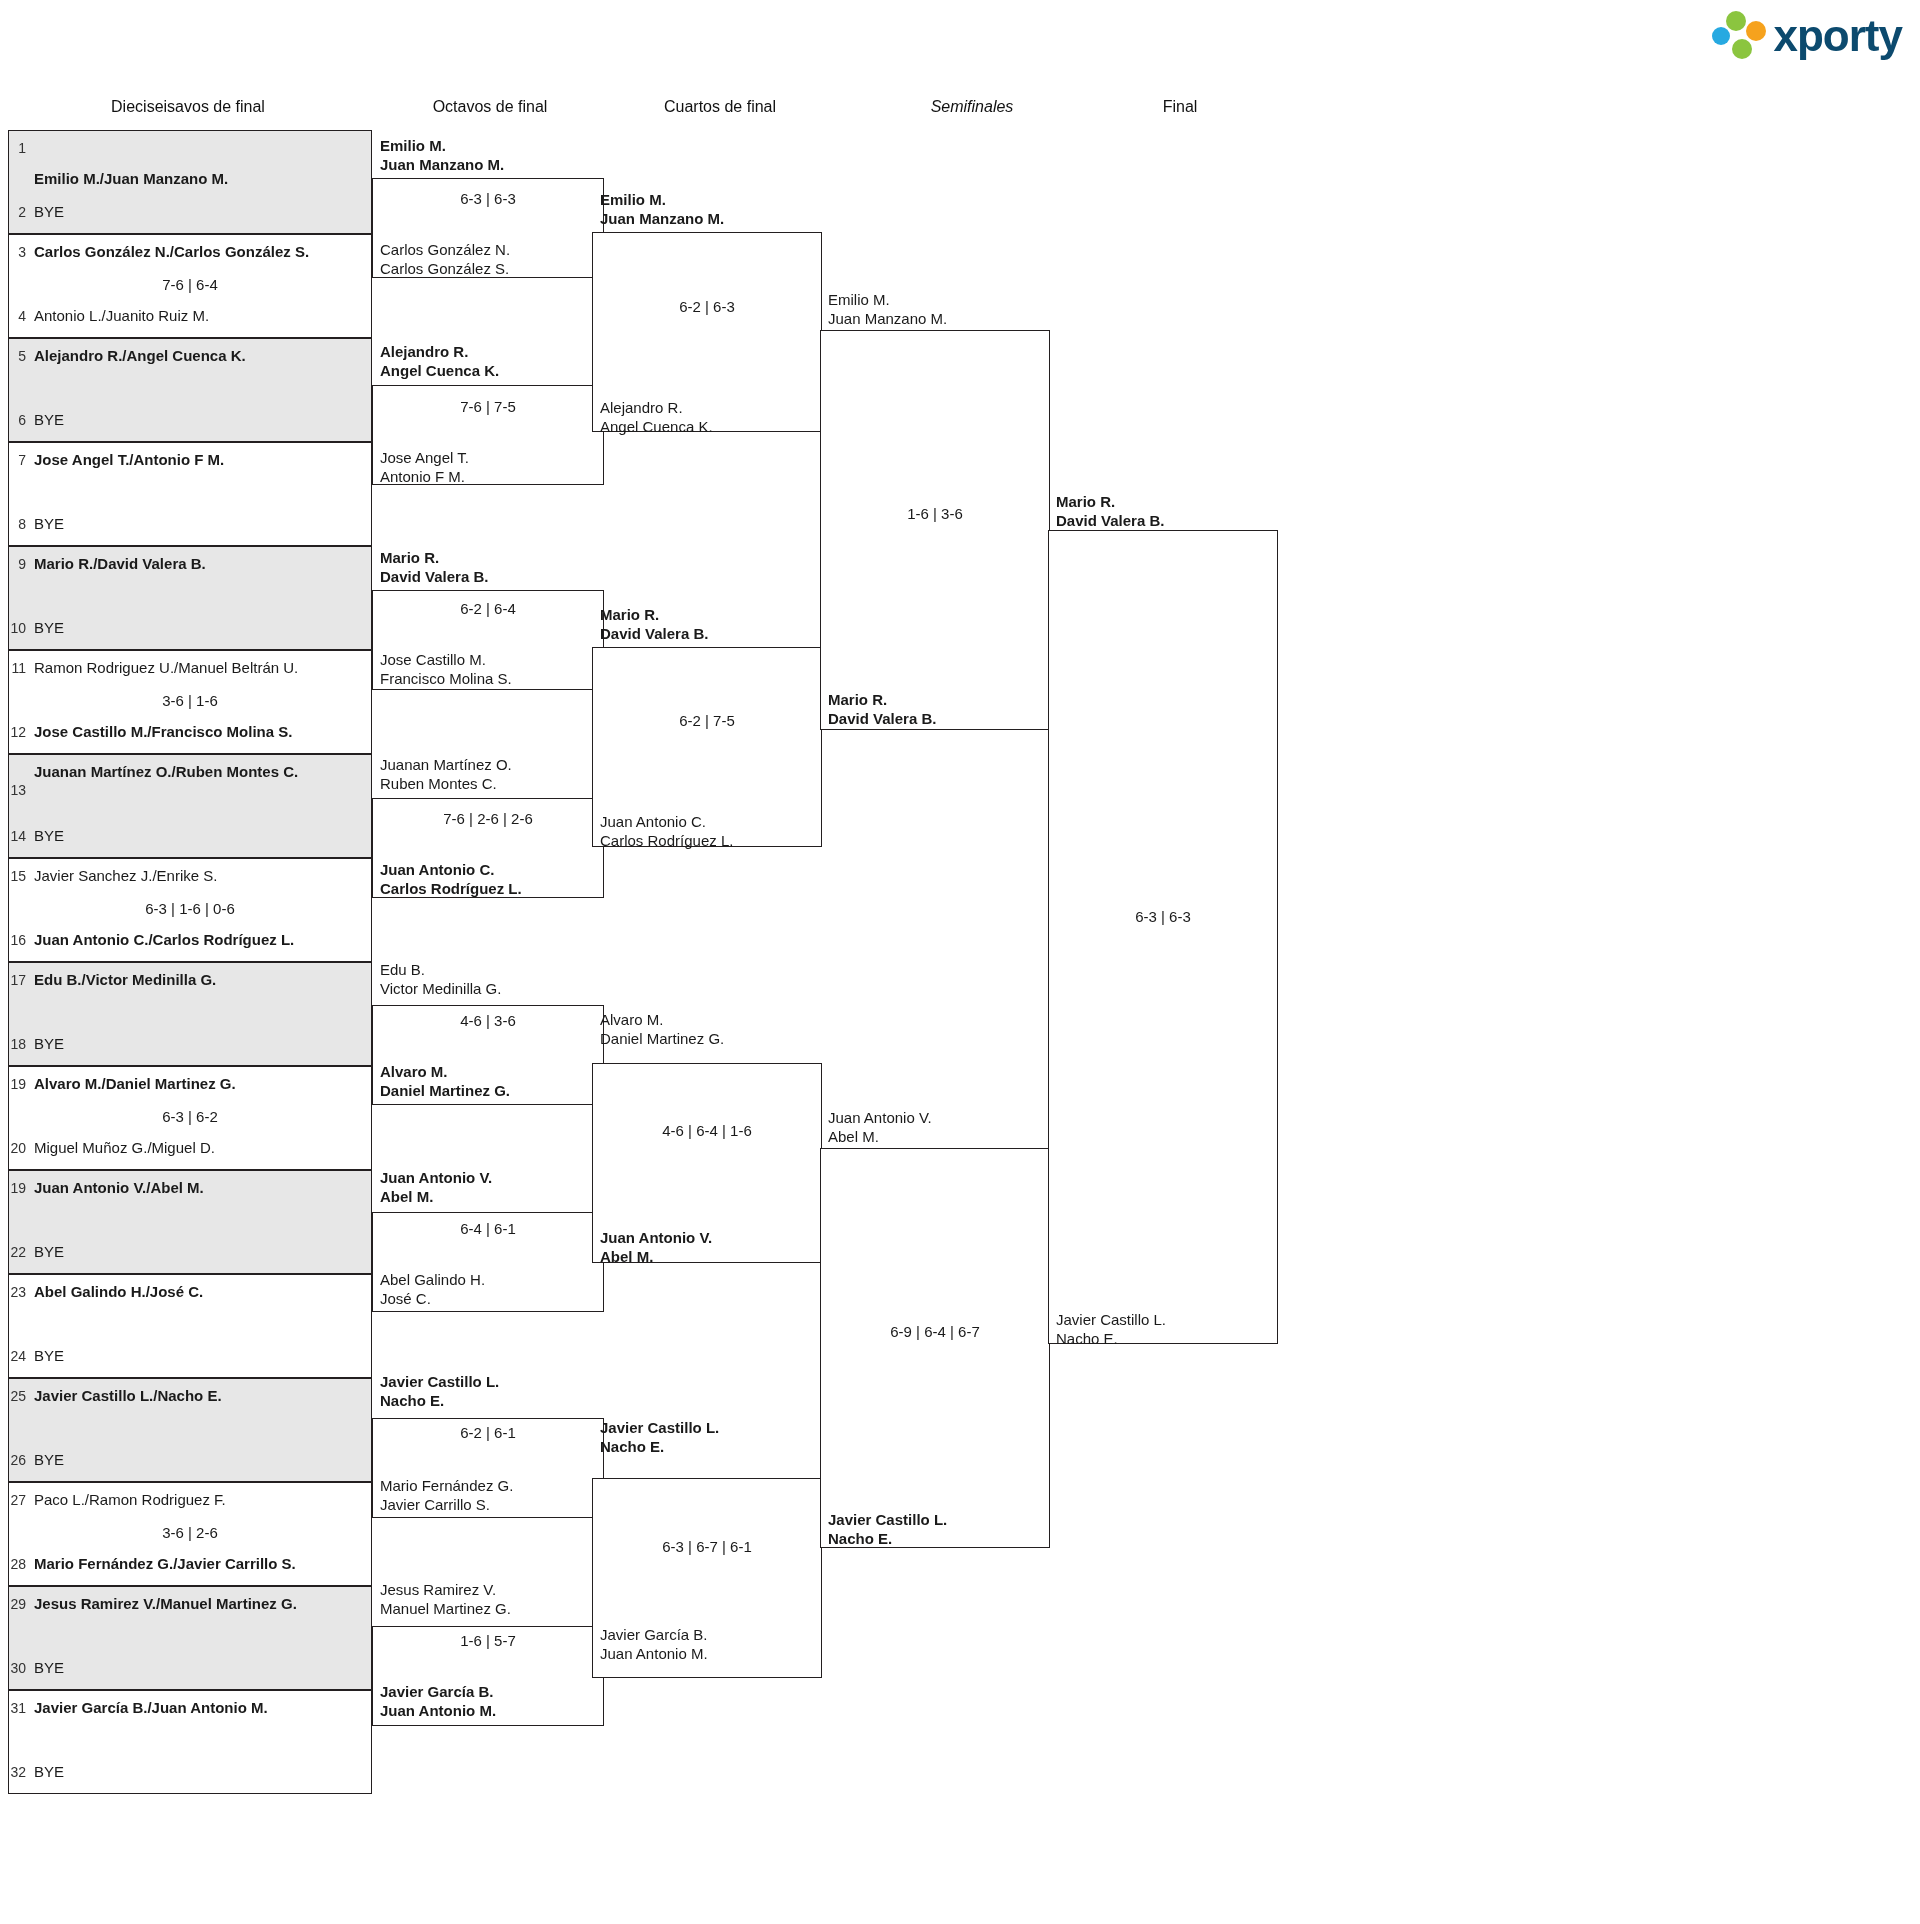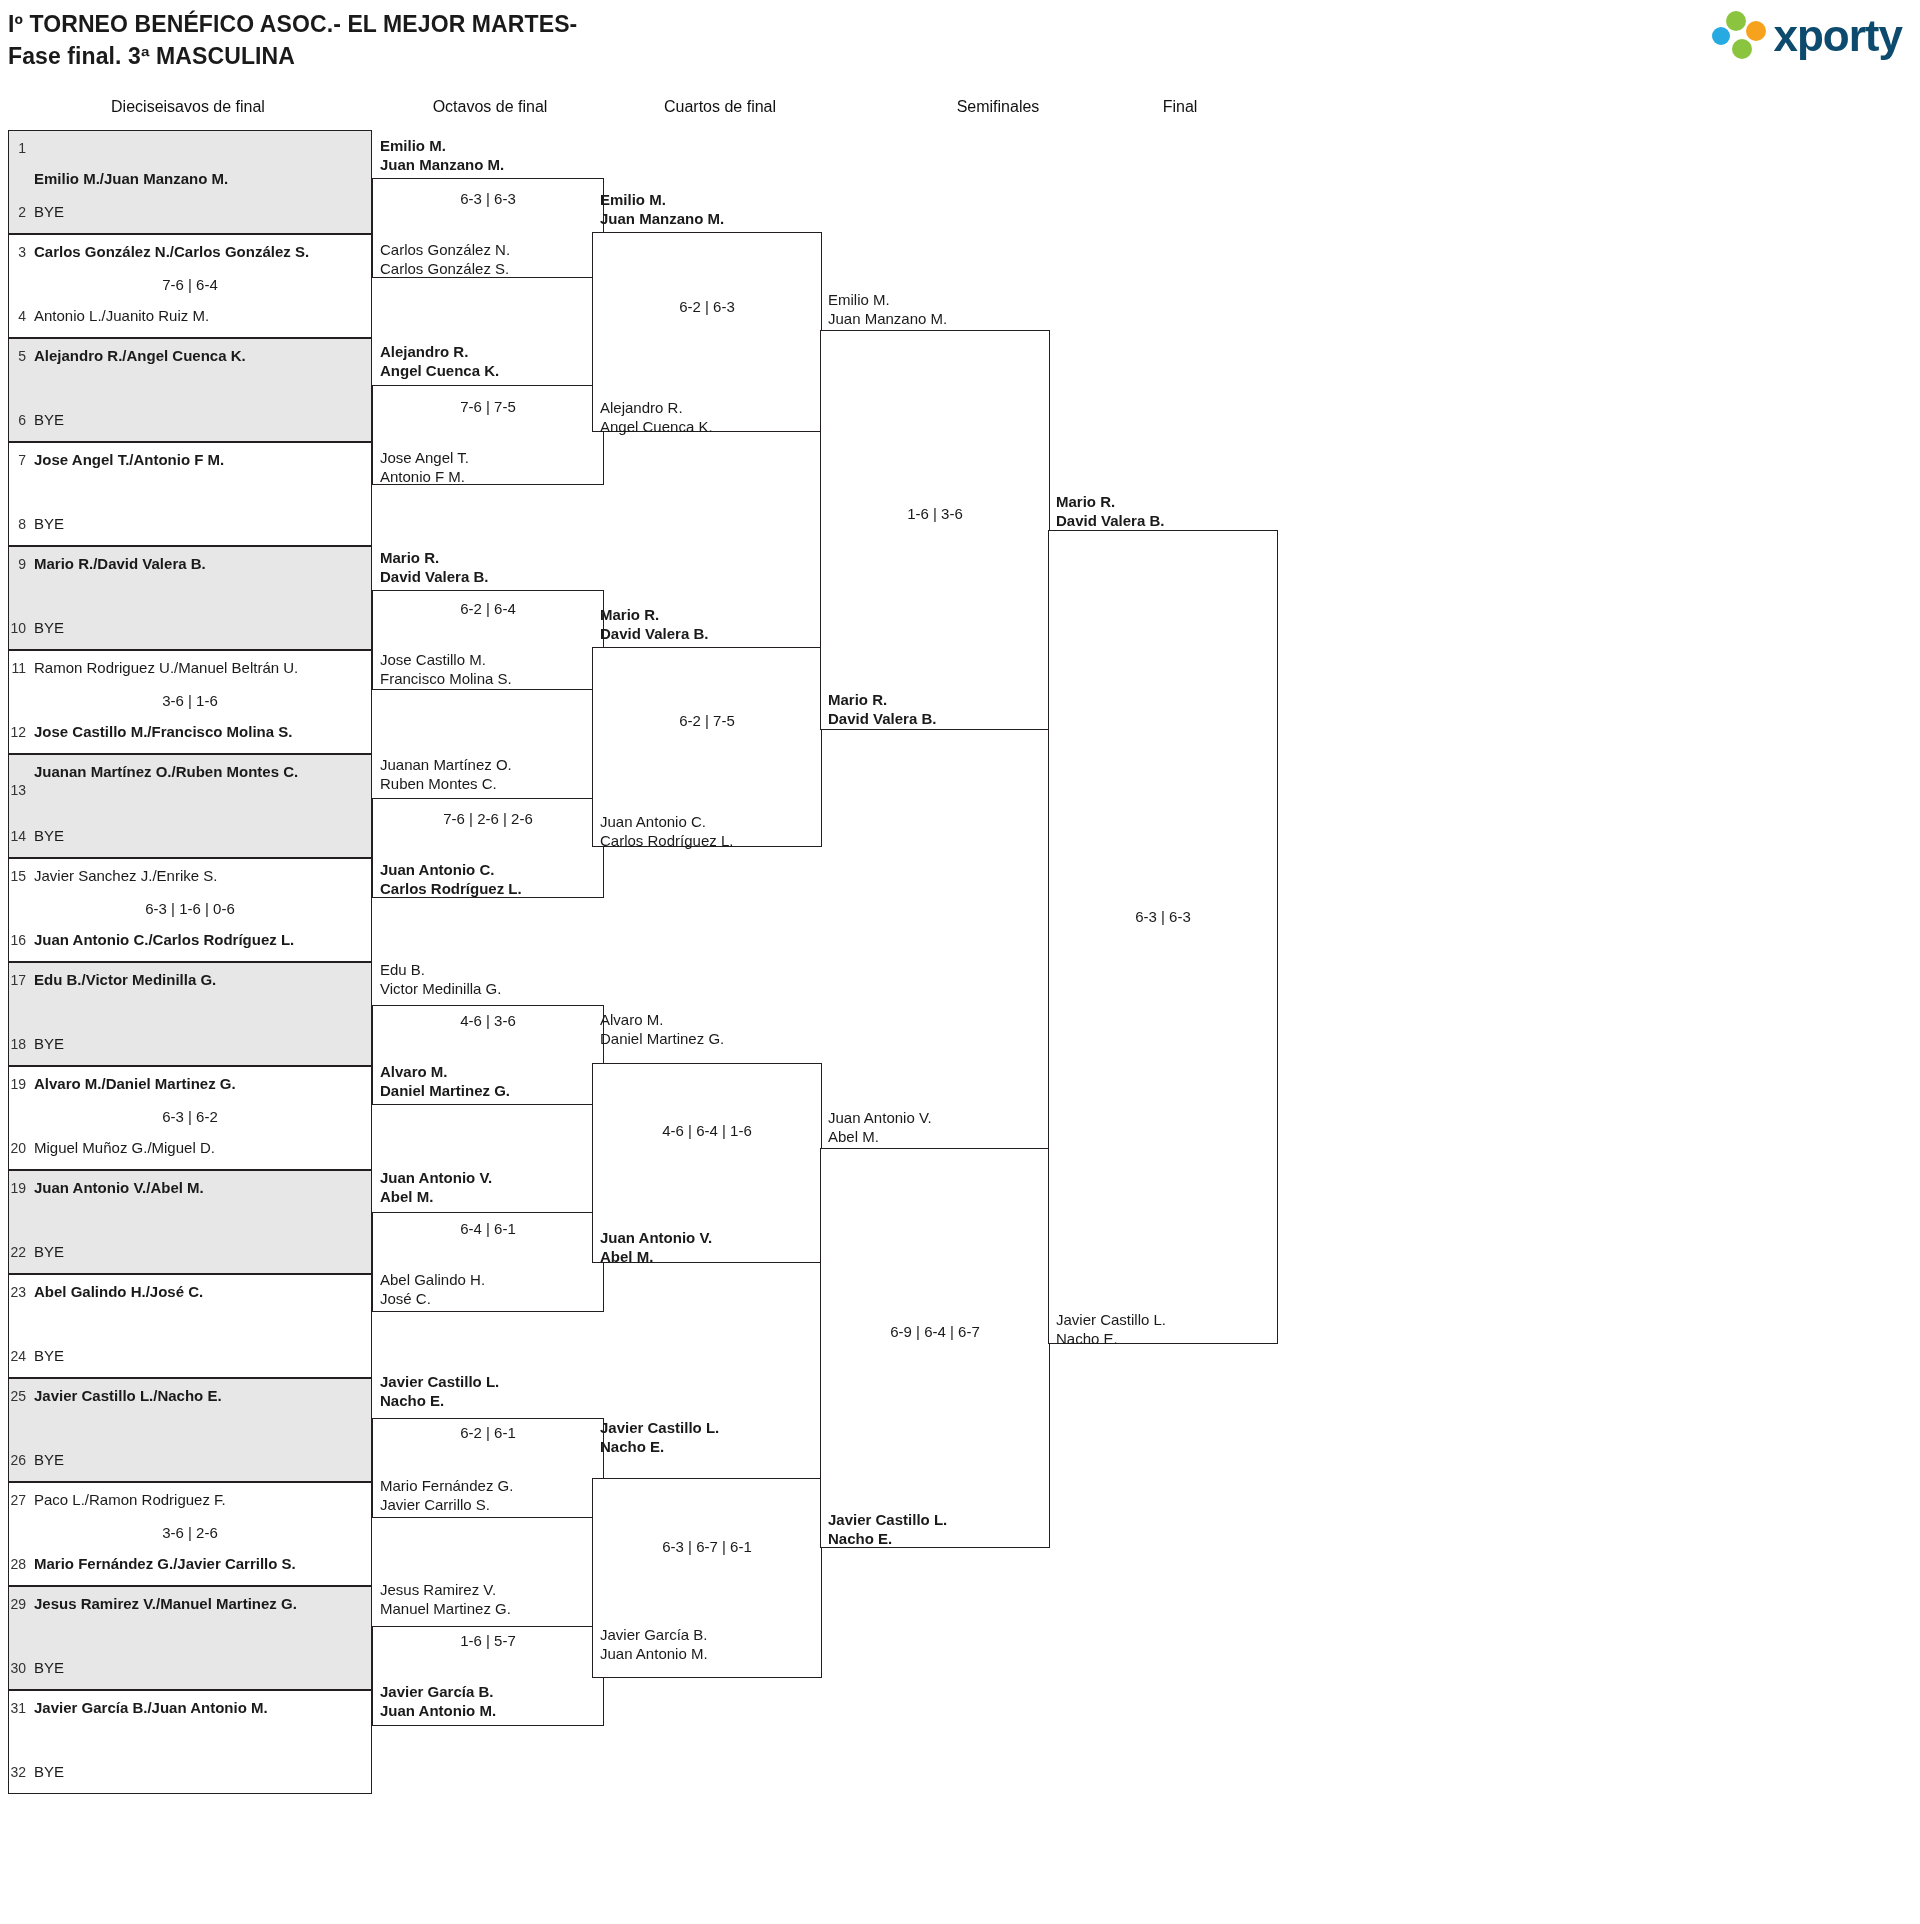--- a/index.html
+++ b/index.html
@@ -99,38 +99,36 @@
     position: absolute;
     font-size: 15px;
     color: #1a1a1a;
     white-space: nowrap;
   }
 </style>
 </head>
 <body>
 
 <div id="header">
-  <div id="title">Iº TORNEO BENÉFICO ASOC.- EL MEJOR MARTES-
-Fase final. 3ª MASCULINA</div>
   <div id="logo">
     <div class="dots">
       <div class="dot" style="left:14px;top:0px;width:20px;height:20px;background:#8bc53f;"></div>
       <div class="dot" style="left:34px;top:10px;width:20px;height:20px;background:#f6a21d;"></div>
       <div class="dot" style="left:0px;top:16px;width:18px;height:18px;background:#27a9e1;"></div>
       <div class="dot" style="left:20px;top:28px;width:20px;height:20px;background:#8bc53f;"></div>
     </div>
     <div id="logo-text">xporty</div>
   </div>
 </div>
 
 <div id="bracket">
     <div class="round-header" style="left: 38px; top: 98px; width: 300px;">Dieciseisavos de final</div>
     <div class="round-header" style="left: 340px; top: 98px; width: 300px;">Octavos de final</div>
     <div class="round-header" style="left: 570px; top: 98px; width: 300px;">Cuartos de final</div>
-    <div class="round-header" style="left: 848px; top: 98px; width: 300px;">Semifinales</div>
+    <div class="round-header" style="left: 822px; top: 98px; width: 300px; font-style: italic;">Semifinales</div>
     <div class="round-header" style="left: 1030px; top: 98px; width: 300px;">Final</div>
     <div class="box r1-box" style="left: 8px; top: 130px; width: 364px; height: 104px;"></div>
     <div class="seed" style="left: 4px; top: 140px;">1</div>
     <div class="player win" style="left: 34px; top: 138px; width: 330px; margin-top: 31px;">Emilio M./Juan Manzano M.</div>
     <div class="seed" style="left: 4px; top: 204px;">2</div>
     <div class="player" style="left: 34px; top: 202px; width: 330px;">BYE</div>
     <div class="box r1-box alt" style="left: 8px; top: 234px; width: 364px; height: 104px;"></div>
     <div class="seed" style="left: 4px; top: 244px;">3</div>
     <div class="player win" style="left: 34px; top: 242px; width: 330px;">Carlos González N./Carlos González S.</div>
     <div class="seed" style="left: 4px; top: 308px;">4</div>

